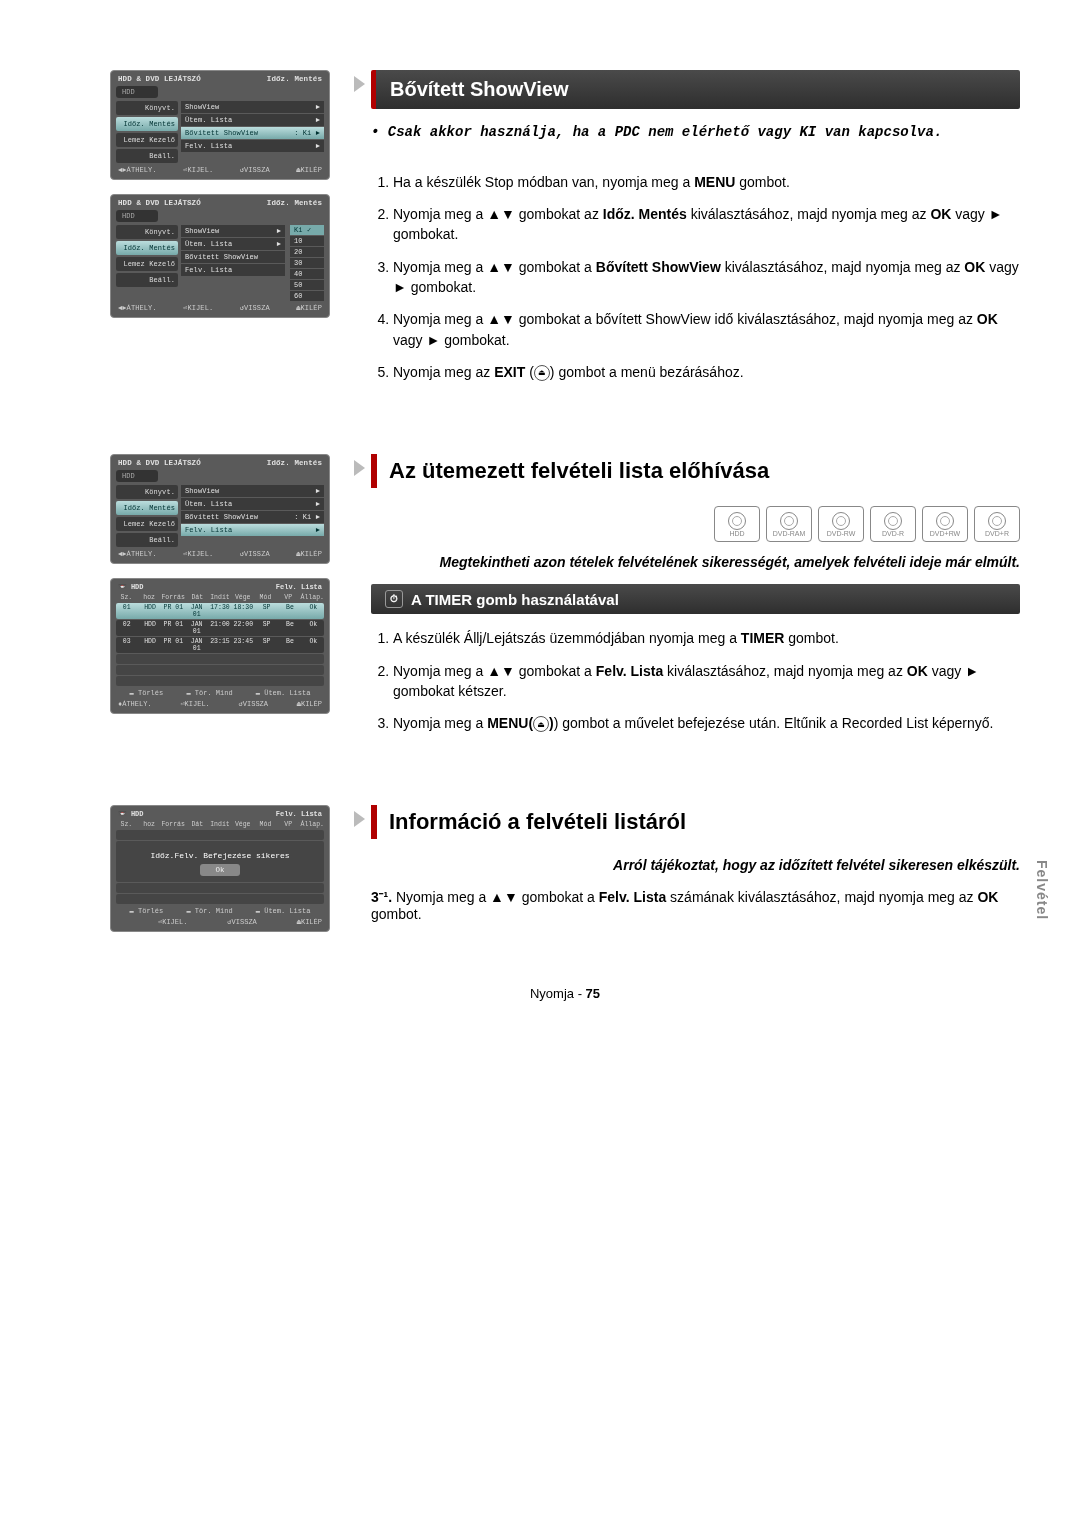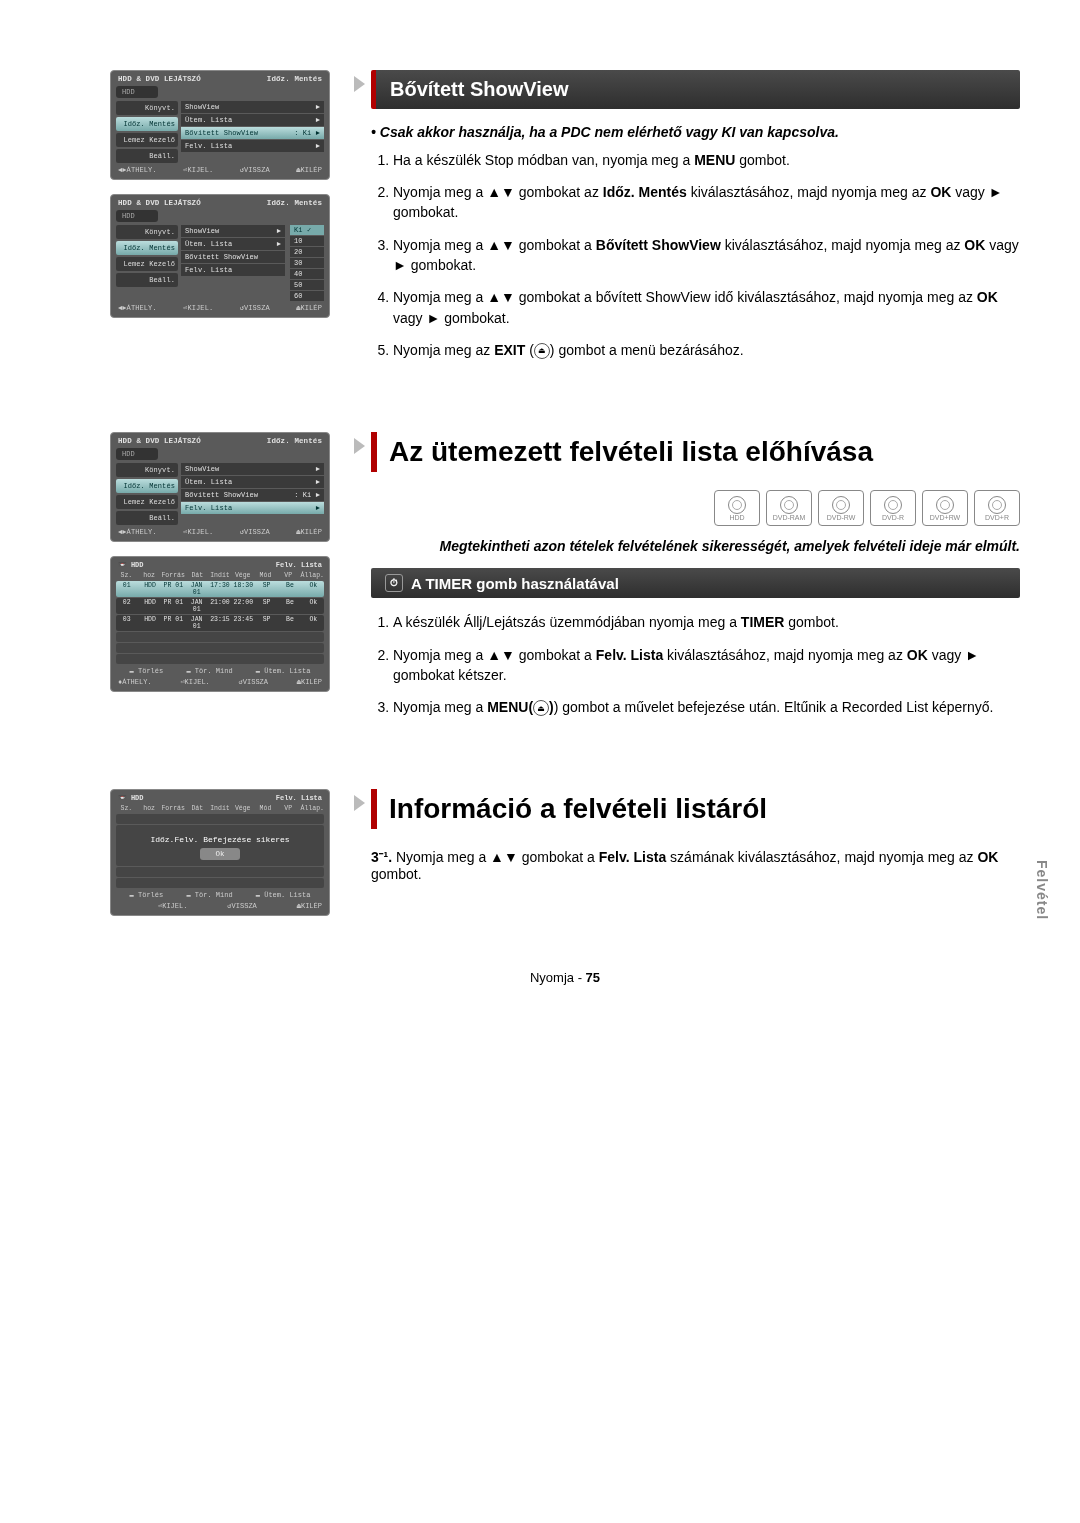--- a/index.html
+++ b/index.html
@@ -45,23 +45,23 @@
   .osd-table-head { display:flex; gap:2px; padding:2px 0; font-size:6.5px; color:#ccc; }
   .osd-table-head span, .osd-table-row span { flex:1; text-align:center; }
   .osd-table-rows { display:flex; flex-direction:column; gap:1px; }
   .osd-table-row { display:flex; gap:2px; background:#3a3a3a; padding:1px 0; font-size:6.5px; border-radius:2px; }
   .osd-table-row.blank { height:10px; background:#454545; }
   .osd-msg { text-align:center; font-size:8px; color:#fff; padding:10px 0 4px; }
   .osd-okbtn { margin:0 auto; display:block; width:40px; background:#888; color:#eee; text-align:center; font-size:7.5px; padding:2px 0; border-radius:3px; }
 
   
   .sec-head { background: linear-gradient(#4a4a4a,#2e2e2e); color:#fff; font-weight:bold; font-size:20px; padding:8px 14px; border-left:5px solid #b00000; border-radius:2px; margin-bottom:14px; }
-  h2.plain { font-size:28px; font-weight:bold; border-left:6px solid #b00000; padding:4px 0 4px 12px; margin-bottom:18px; }
+  h2.plain { font-size:22px; font-weight:bold; border-left:6px solid #b00000; padding:4px 0 4px 12px; margin-bottom:18px; }
   .intro { font-style:italic; font-weight:bold; font-size:14px; line-height:1.35; margin-bottom:4px; }
-  .note { font-style:italic; font-weight:bold; font-size:14px; line-height:1.35; margin-bottom:8px; }
+  .note { font-style:italic; font-weight:bold; font-size:14px; line-height:1.35; margin-bottom:30px;font-family:Liberation Mono, monospace; }
   ol { list-style:decimal; padding-left:22px; }
   ol li { margin-bottom:12px; line-height:1.45; }
   ol li b { font-weight:bold; }
   .subdesc { font-style:italic; font-weight:bold; margin-bottom:14px;text-align:right; }
 
   .subhead-bar { background:linear-gradient(#4a4a4a,#2e2e2e); color:#fff; font-weight:bold;
     padding:6px 14px; font-size:15px; margin:10px 0 14px; border-radius:2px; display:flex; align-items:center; gap:8px; }
   .subhead-bar .icon { width:18px; height:18px; border:1px solid #999; border-radius:3px; display:flex; align-items:center; justify-content:center; font-size:10px; }
 
   .discs { display:flex; gap:6px; justify-content:flex-end; margin-bottom:12px; }
@@ -385,20 +385,21 @@
           <span>⏏KILÉP</span>
       </div>
     </div>
   </div>
 
   <div class="right-col">
     <div class="link-arrow-wrap">
       <div class="triangle"></div>
       <div style="flex:1; margin-left:6px;">
         <h2 class="plain">Információ a felvételi listáról</h2>
+        <p class="subdesc">Arról tájékoztat, hogy az időzített felvétel sikeresen elkészült.</p>
         <p>
           <b>3⁻¹.</b>
           <span>Nyomja meg a ▲▼ gombokat a </span><b>Felv. Lista</b><span> számának kiválasztásához, majd nyomja meg az </span><b>OK</b><span> gombot.</span>
         </p>
       </div>
     </div>
   </div>
 </div>
 
 <div class="side-tab">Felvétel</div>

